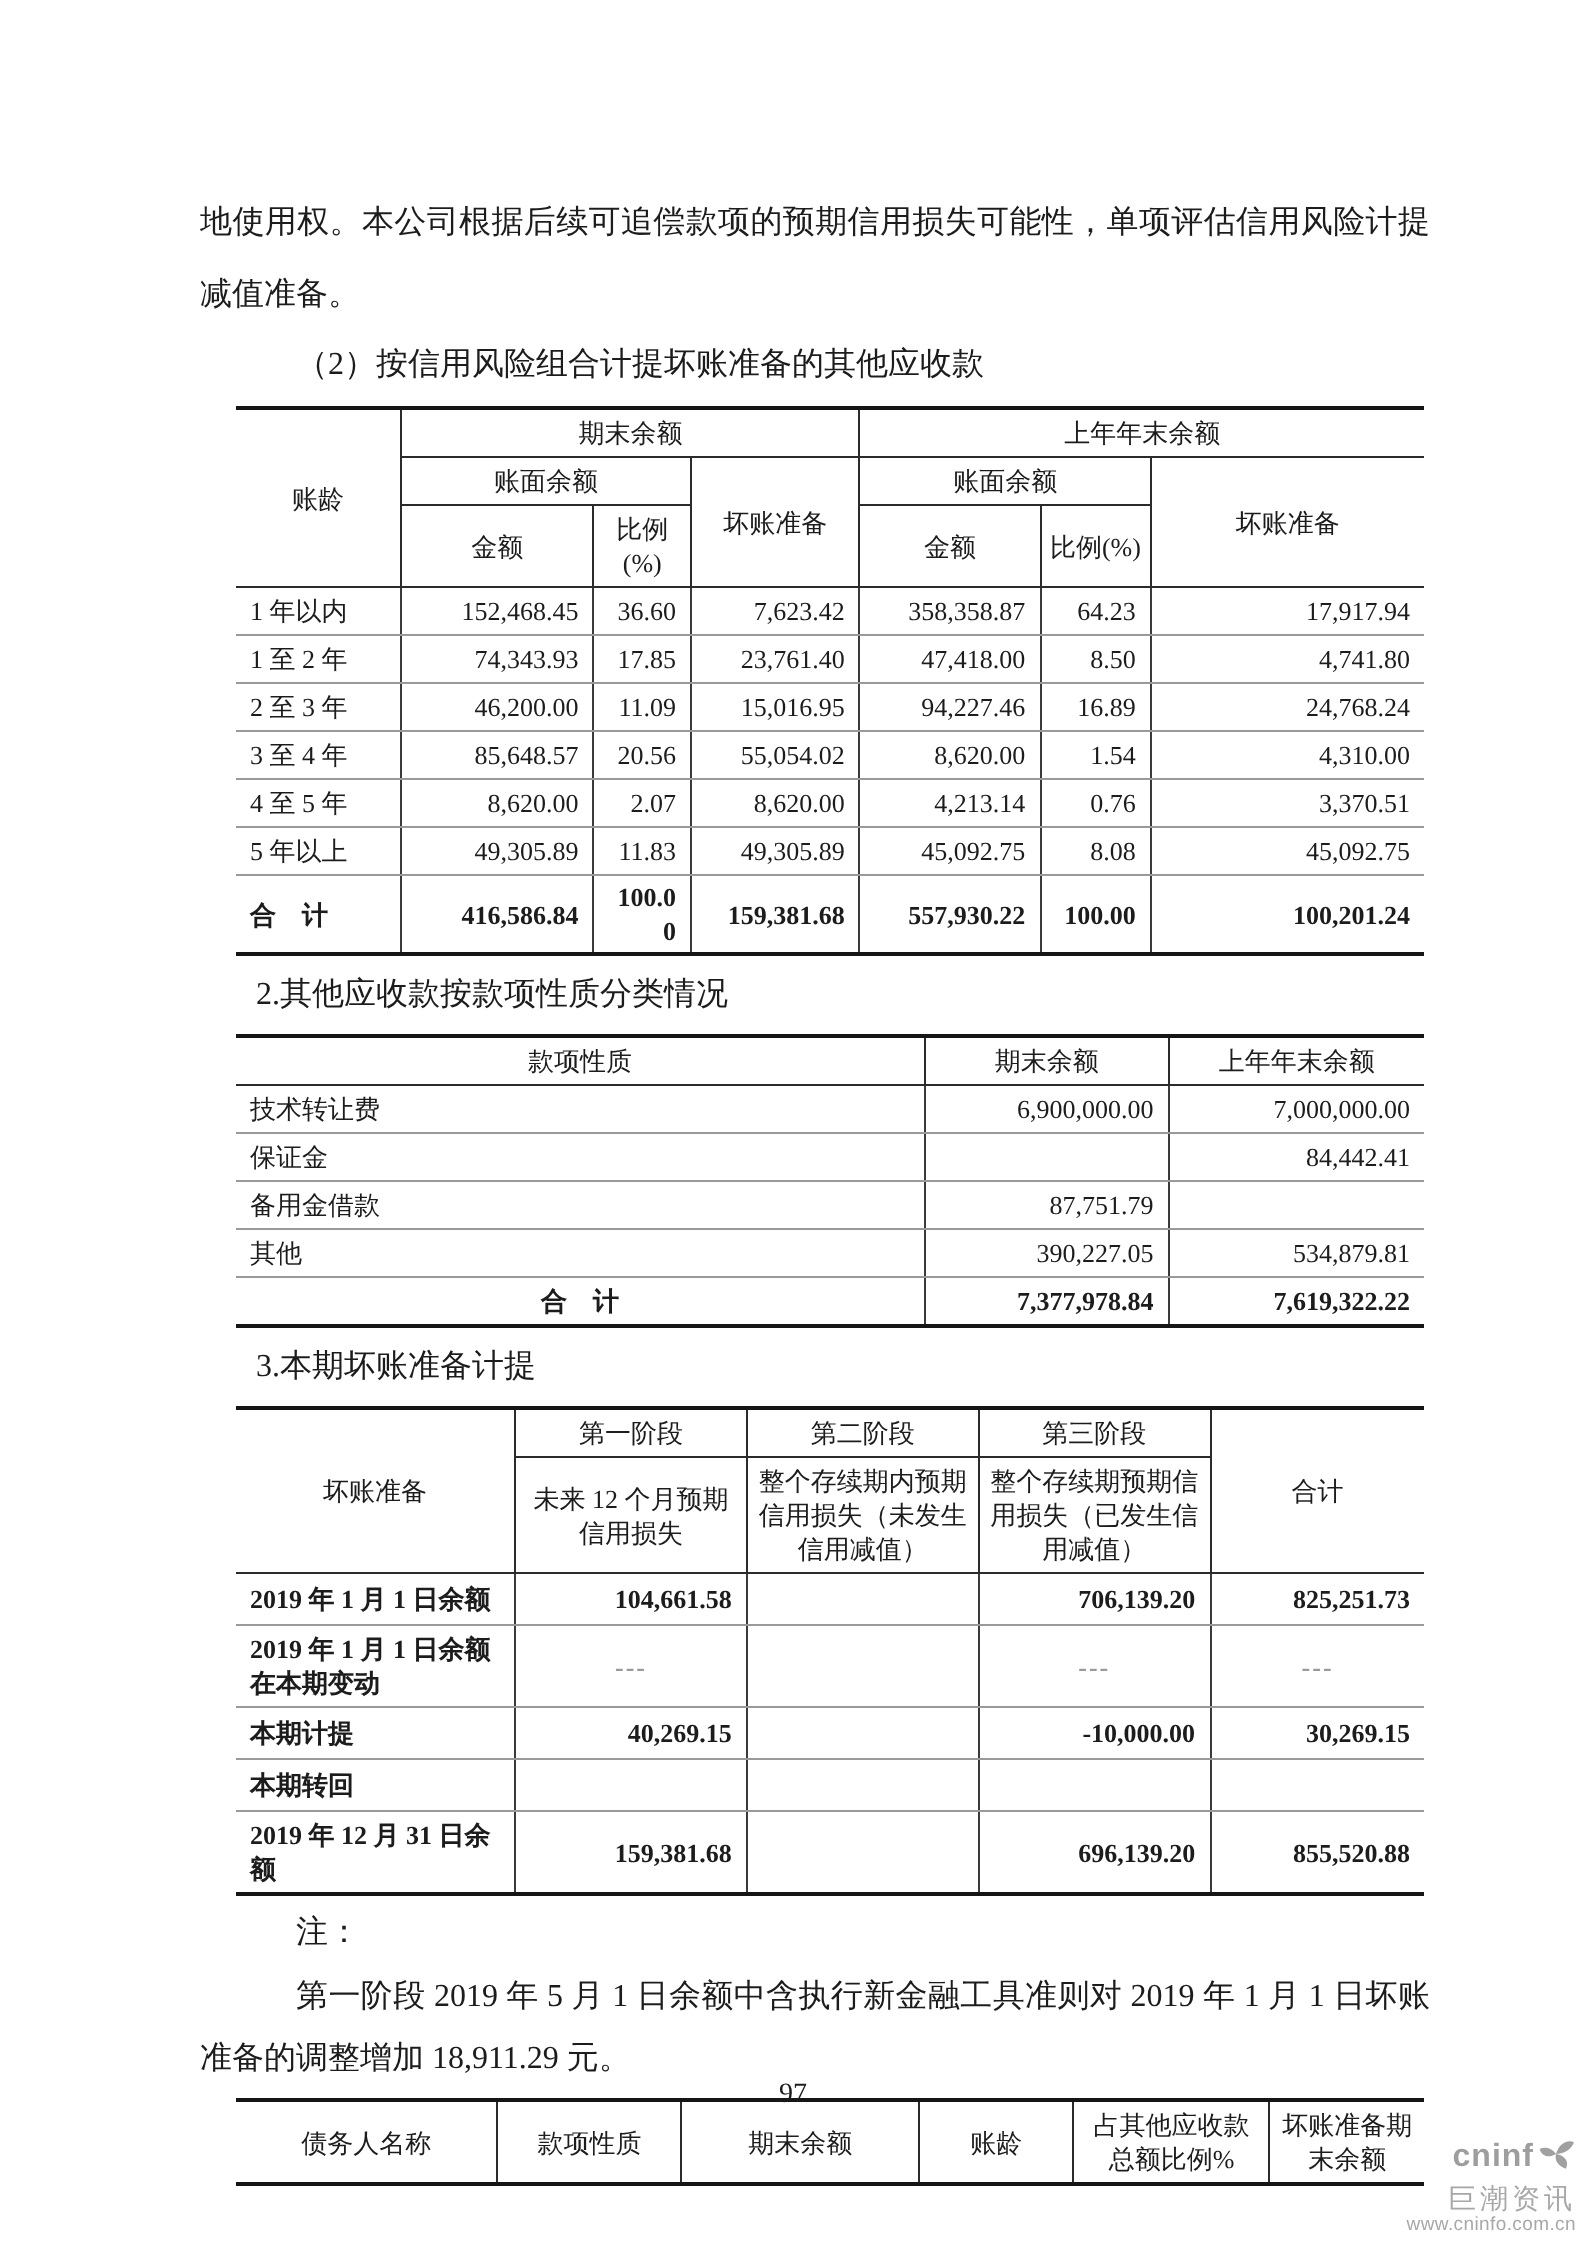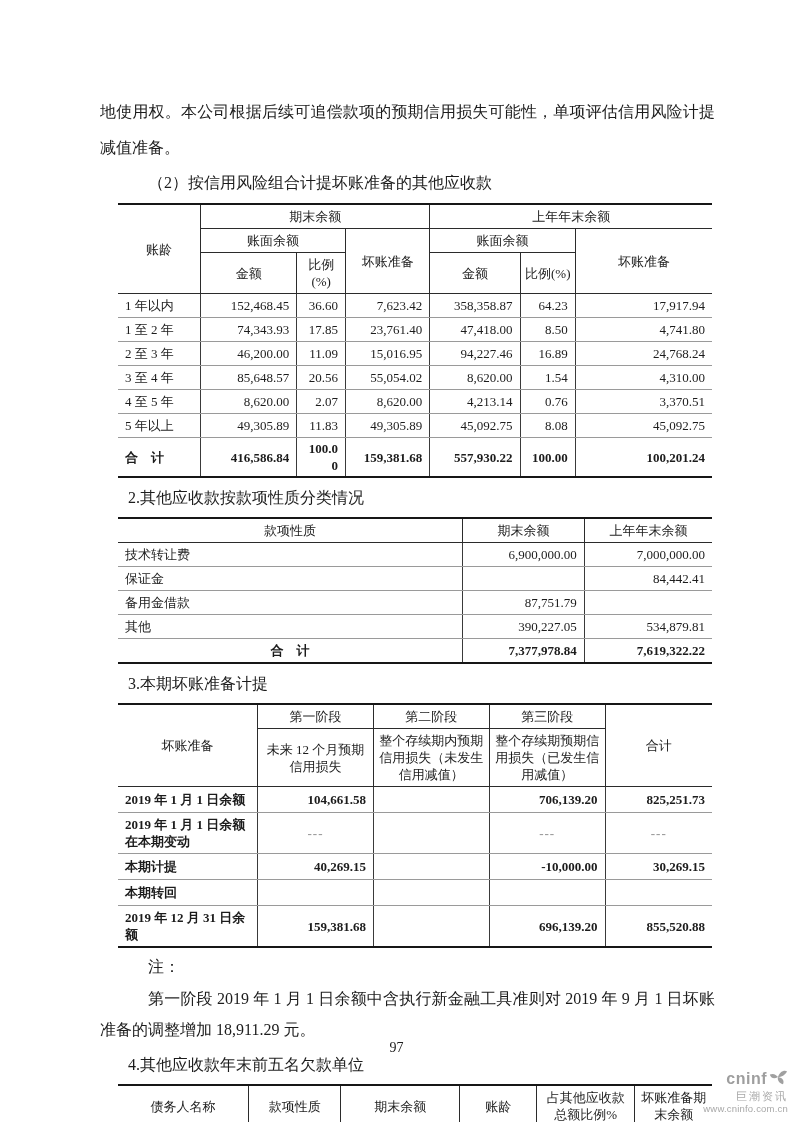--- a/index.html
+++ b/index.html
@@ -38,21 +38,21 @@
   .t4 thead th{padding:6px 4px;}
   
   .note-label{margin:7px 0 4px 48px;line-height:24px;}
   p.note{margin:0 0 4px 0;line-height:31px;text-align:justify;text-indent:48px;}
   
   .page-number{position:absolute;top:1040px;left:0;width:100%;text-align:center;font-size:14px;}
   .cninfo{position:absolute;top:1068px;right:5px;width:120px;text-align:right;color:#a3a3a3;line-height:1.05;
           font-family:"Liberation Sans","DejaVu Sans",sans-serif;}
   .cninfo .brandline{display:flex;justify-content:flex-end;align-items:center;gap:1px;}
   .cninfo .brand{font-weight:bold;font-size:16px;letter-spacing:0.5px;color:#9e9e9e;}
-  .cninfo .cn{font-size:11px;letter-spacing:2px;color:#a8a8a8;margin-top:1px;}
+  .cninfo .cn{font-size:14px;letter-spacing:2px;color:#a8a8a8;margin-top:1px;}
   .cninfo .url{font-size:9.5px;color:#a8a8a8;margin-top:2px;letter-spacing:0.2px;}
 </style>
 </head>
 <body>
 
 <div class="page">
 
 
   <div class="content">
 
@@ -263,23 +263,22 @@
               <td class="a-r">159,381.68</td>
               <td class="a-r"></td>
               <td class="a-r">696,139.20</td>
               <td class="a-r">855,520.88</td>
             </tr>
           </tbody>
       </table>
     </div>
 
     <div class="note-label">注：</div>
-    <p class="note">第一阶段 2019 年 1 月 1 日余额中含执行新金融工具准则对 2019 年 9 月 1 日坏账准备的调整增加 18,911.29 元。</p>
-
-    <div class="sec-title tight">4.其他应收款年末前五名欠款单位</div>
+    <p class="note">第一阶段 2019 年 5 月 1 日余额中含执行新金融工具准则对 2019 年 1 月 1 日坏账准备的调整增加 18,911.29 元。</p>
+
 
     <div class="tw">
       <table class="doc t4">
         <colgroup>
           <col style="width:22%">
             <col style="width:15.5%">
             <col style="width:20%">
             <col style="width:13%">
             <col style="width:16.5%">
             <col style="width:13%">

